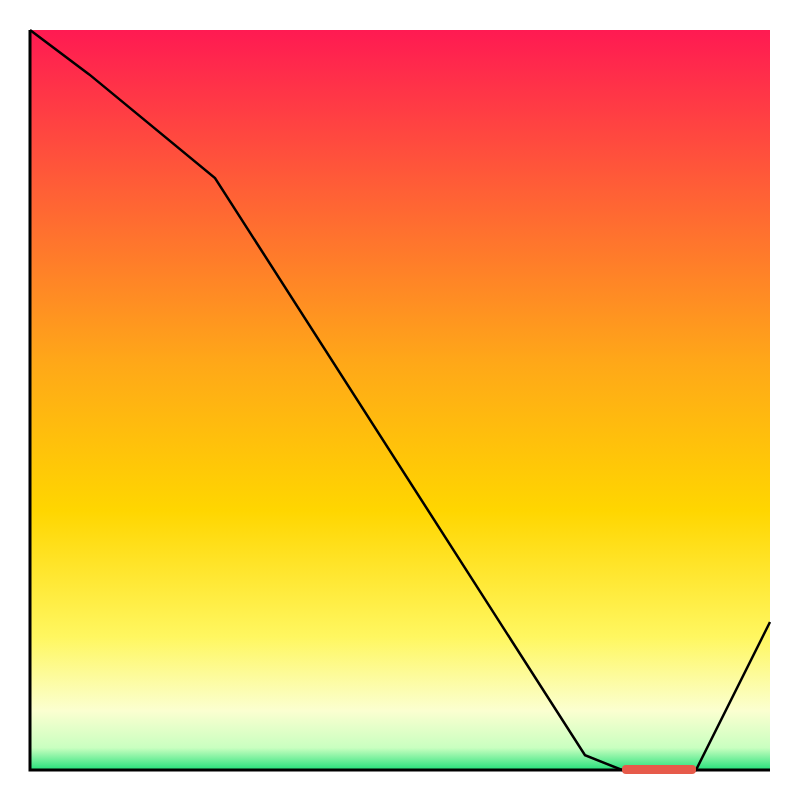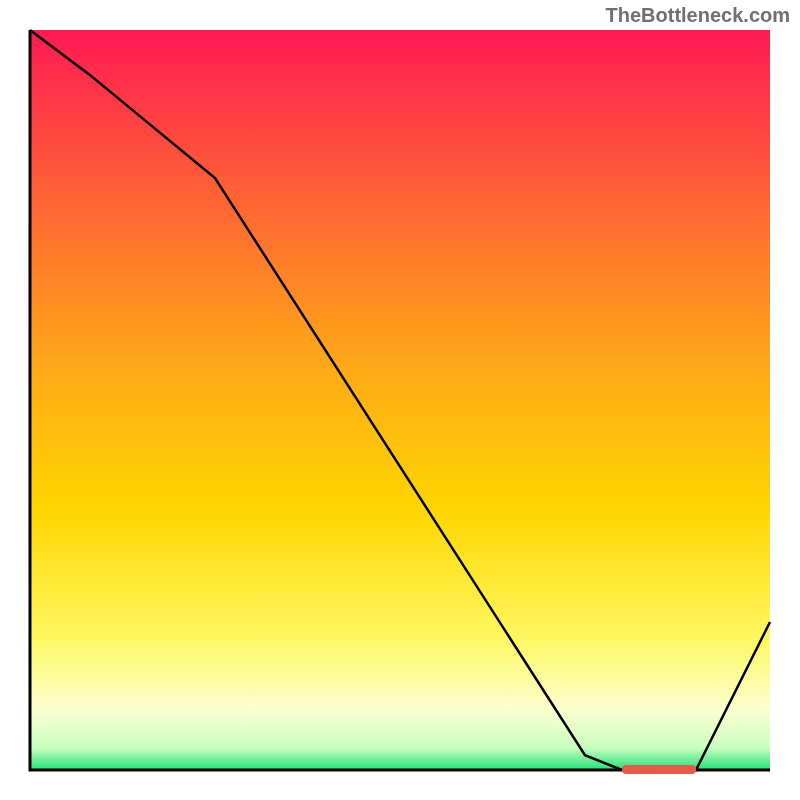--- a/index.html
+++ b/index.html
@@ -27,21 +27,20 @@
   svg {
     position: absolute;
     top: 0;
     left: 0;
   }
 </style>
 </head>
 <body>
 
 <div class="chart-wrapper">
-  <div class="attribution">TheBottleneck.com</div>
 
   <svg id="chart-svg" width="800" height="800" viewBox="0 0 800 800">
     <defs>
       <linearGradient id="bg-grad" x1="0" y1="0" x2="0" y2="1">
           <stop offset="0%" stop-color="#ff1a52"></stop>
           <stop offset="20%" stop-color="#ff5a38"></stop>
           <stop offset="45%" stop-color="#ffa818"></stop>
           <stop offset="65%" stop-color="#ffd600"></stop>
           <stop offset="82%" stop-color="#fff760"></stop>
           <stop offset="92%" stop-color="#fbffd0"></stop>

